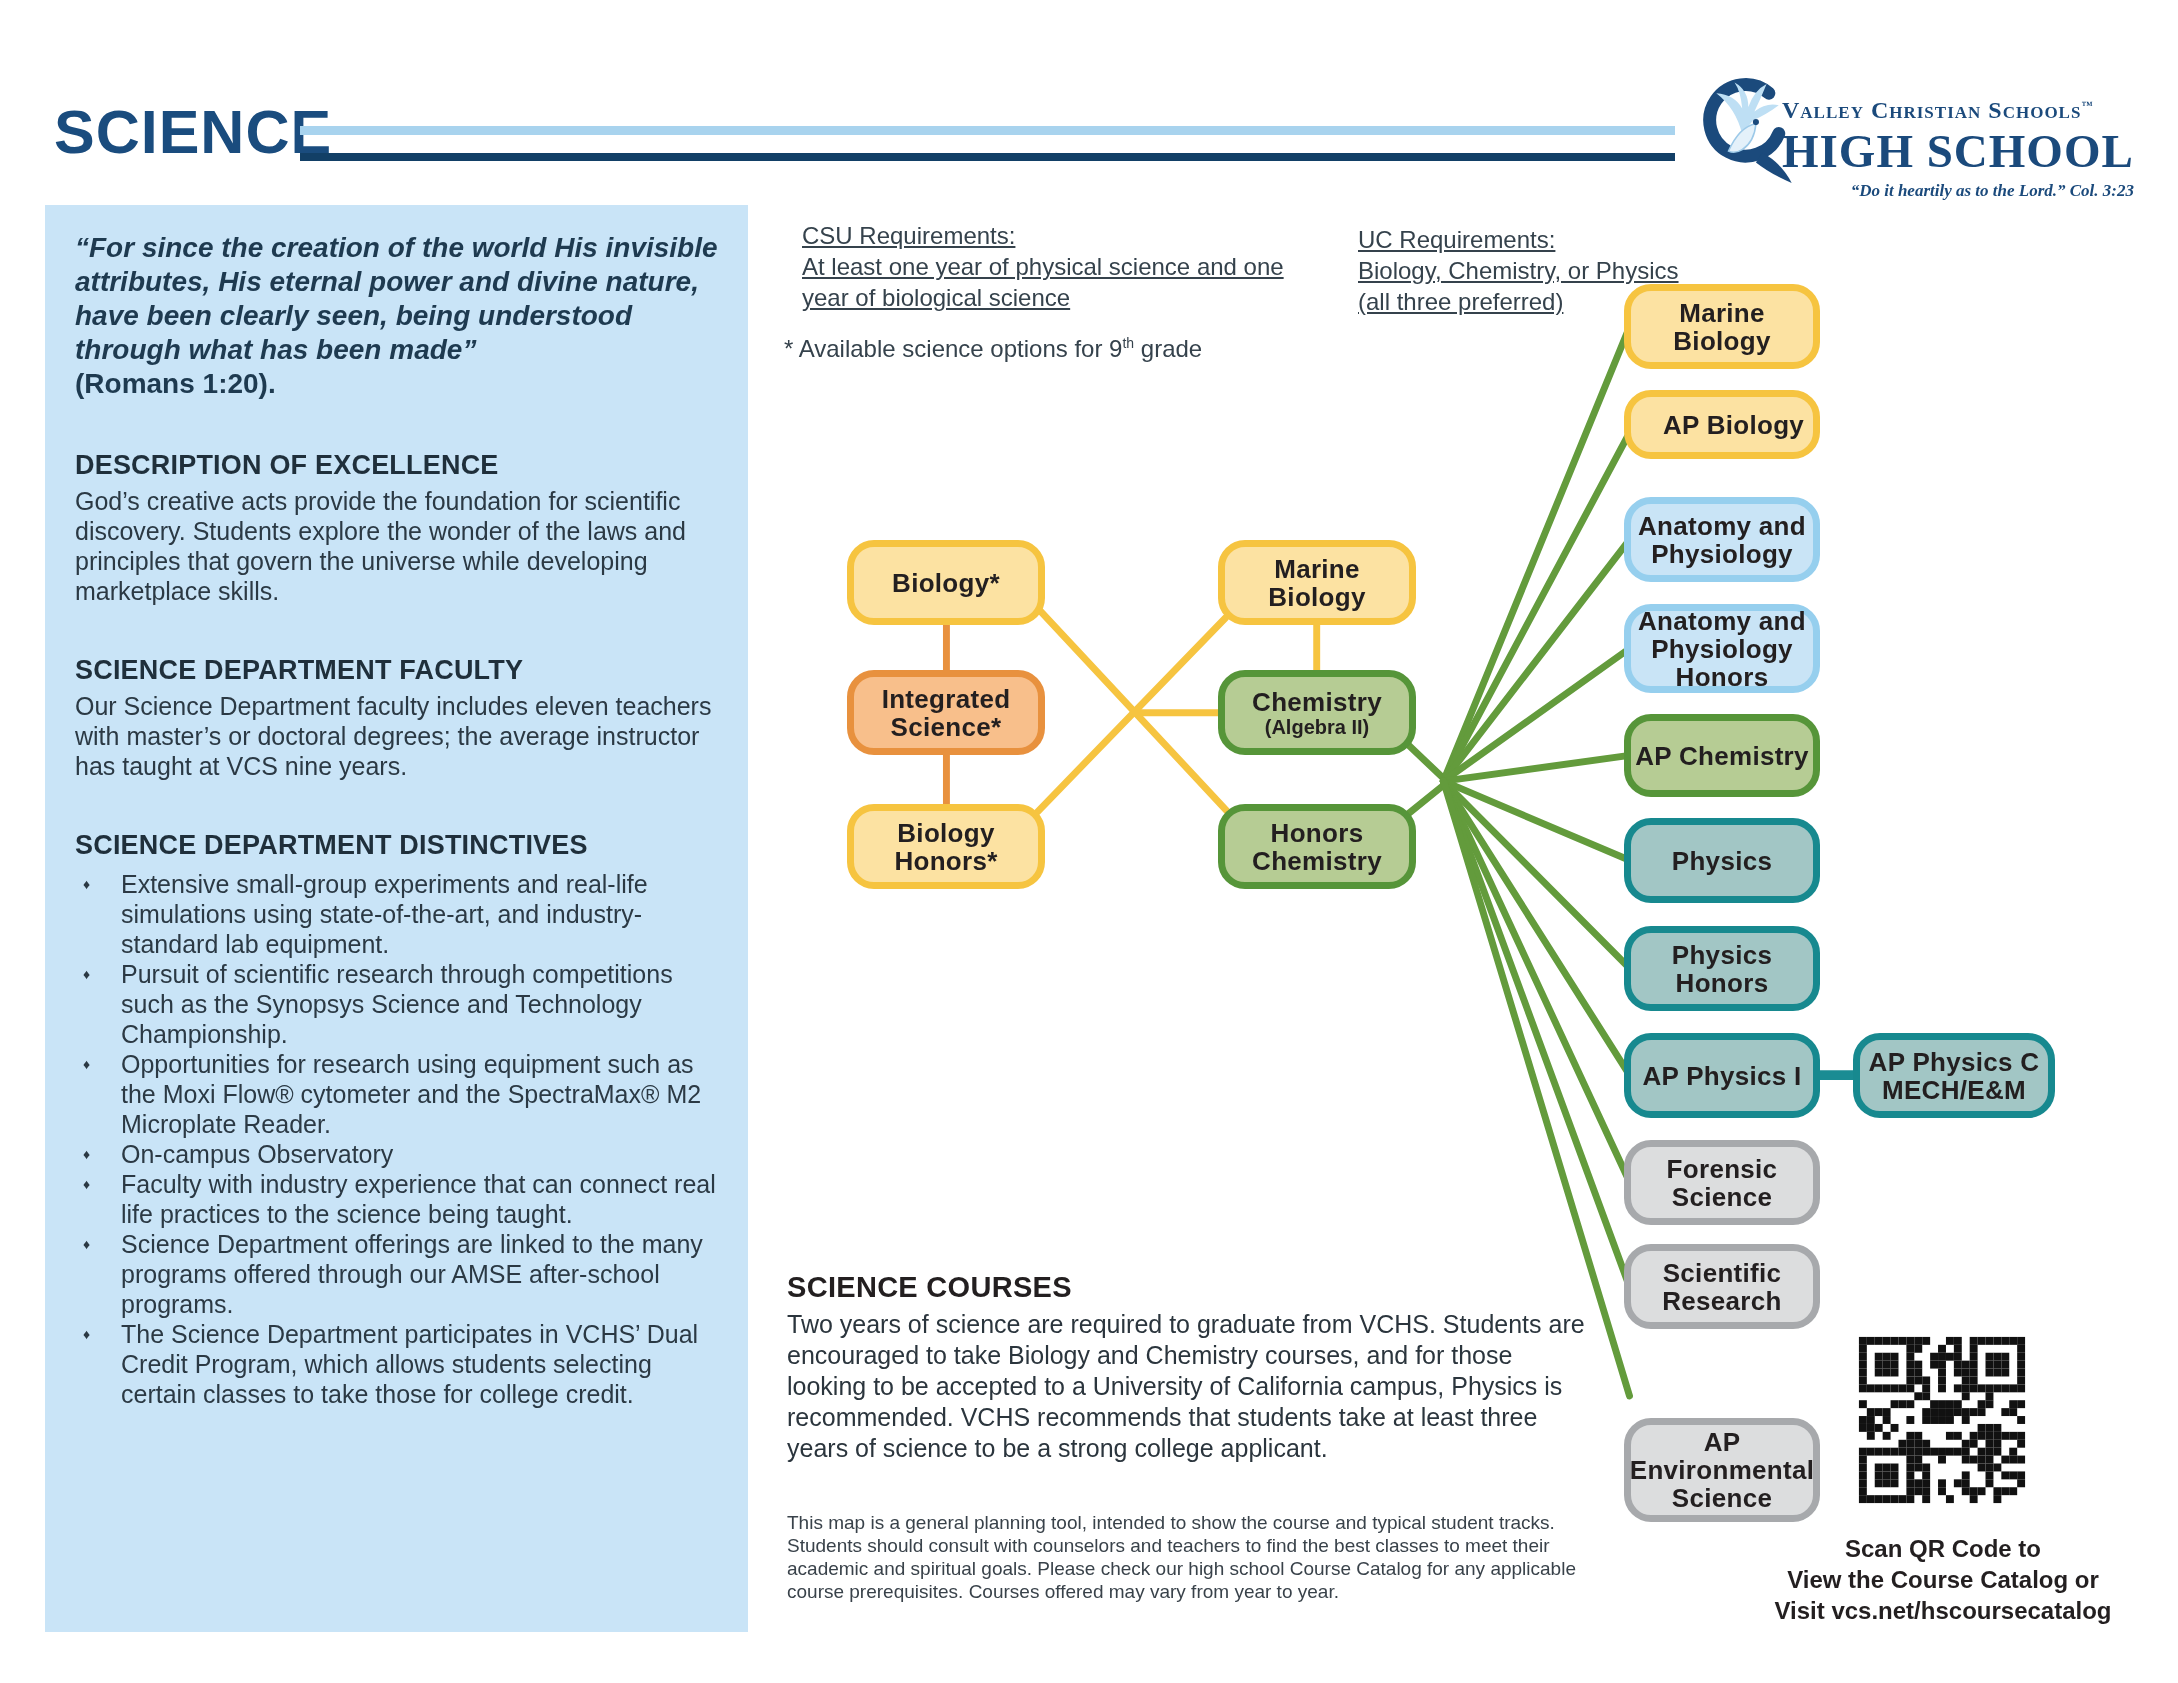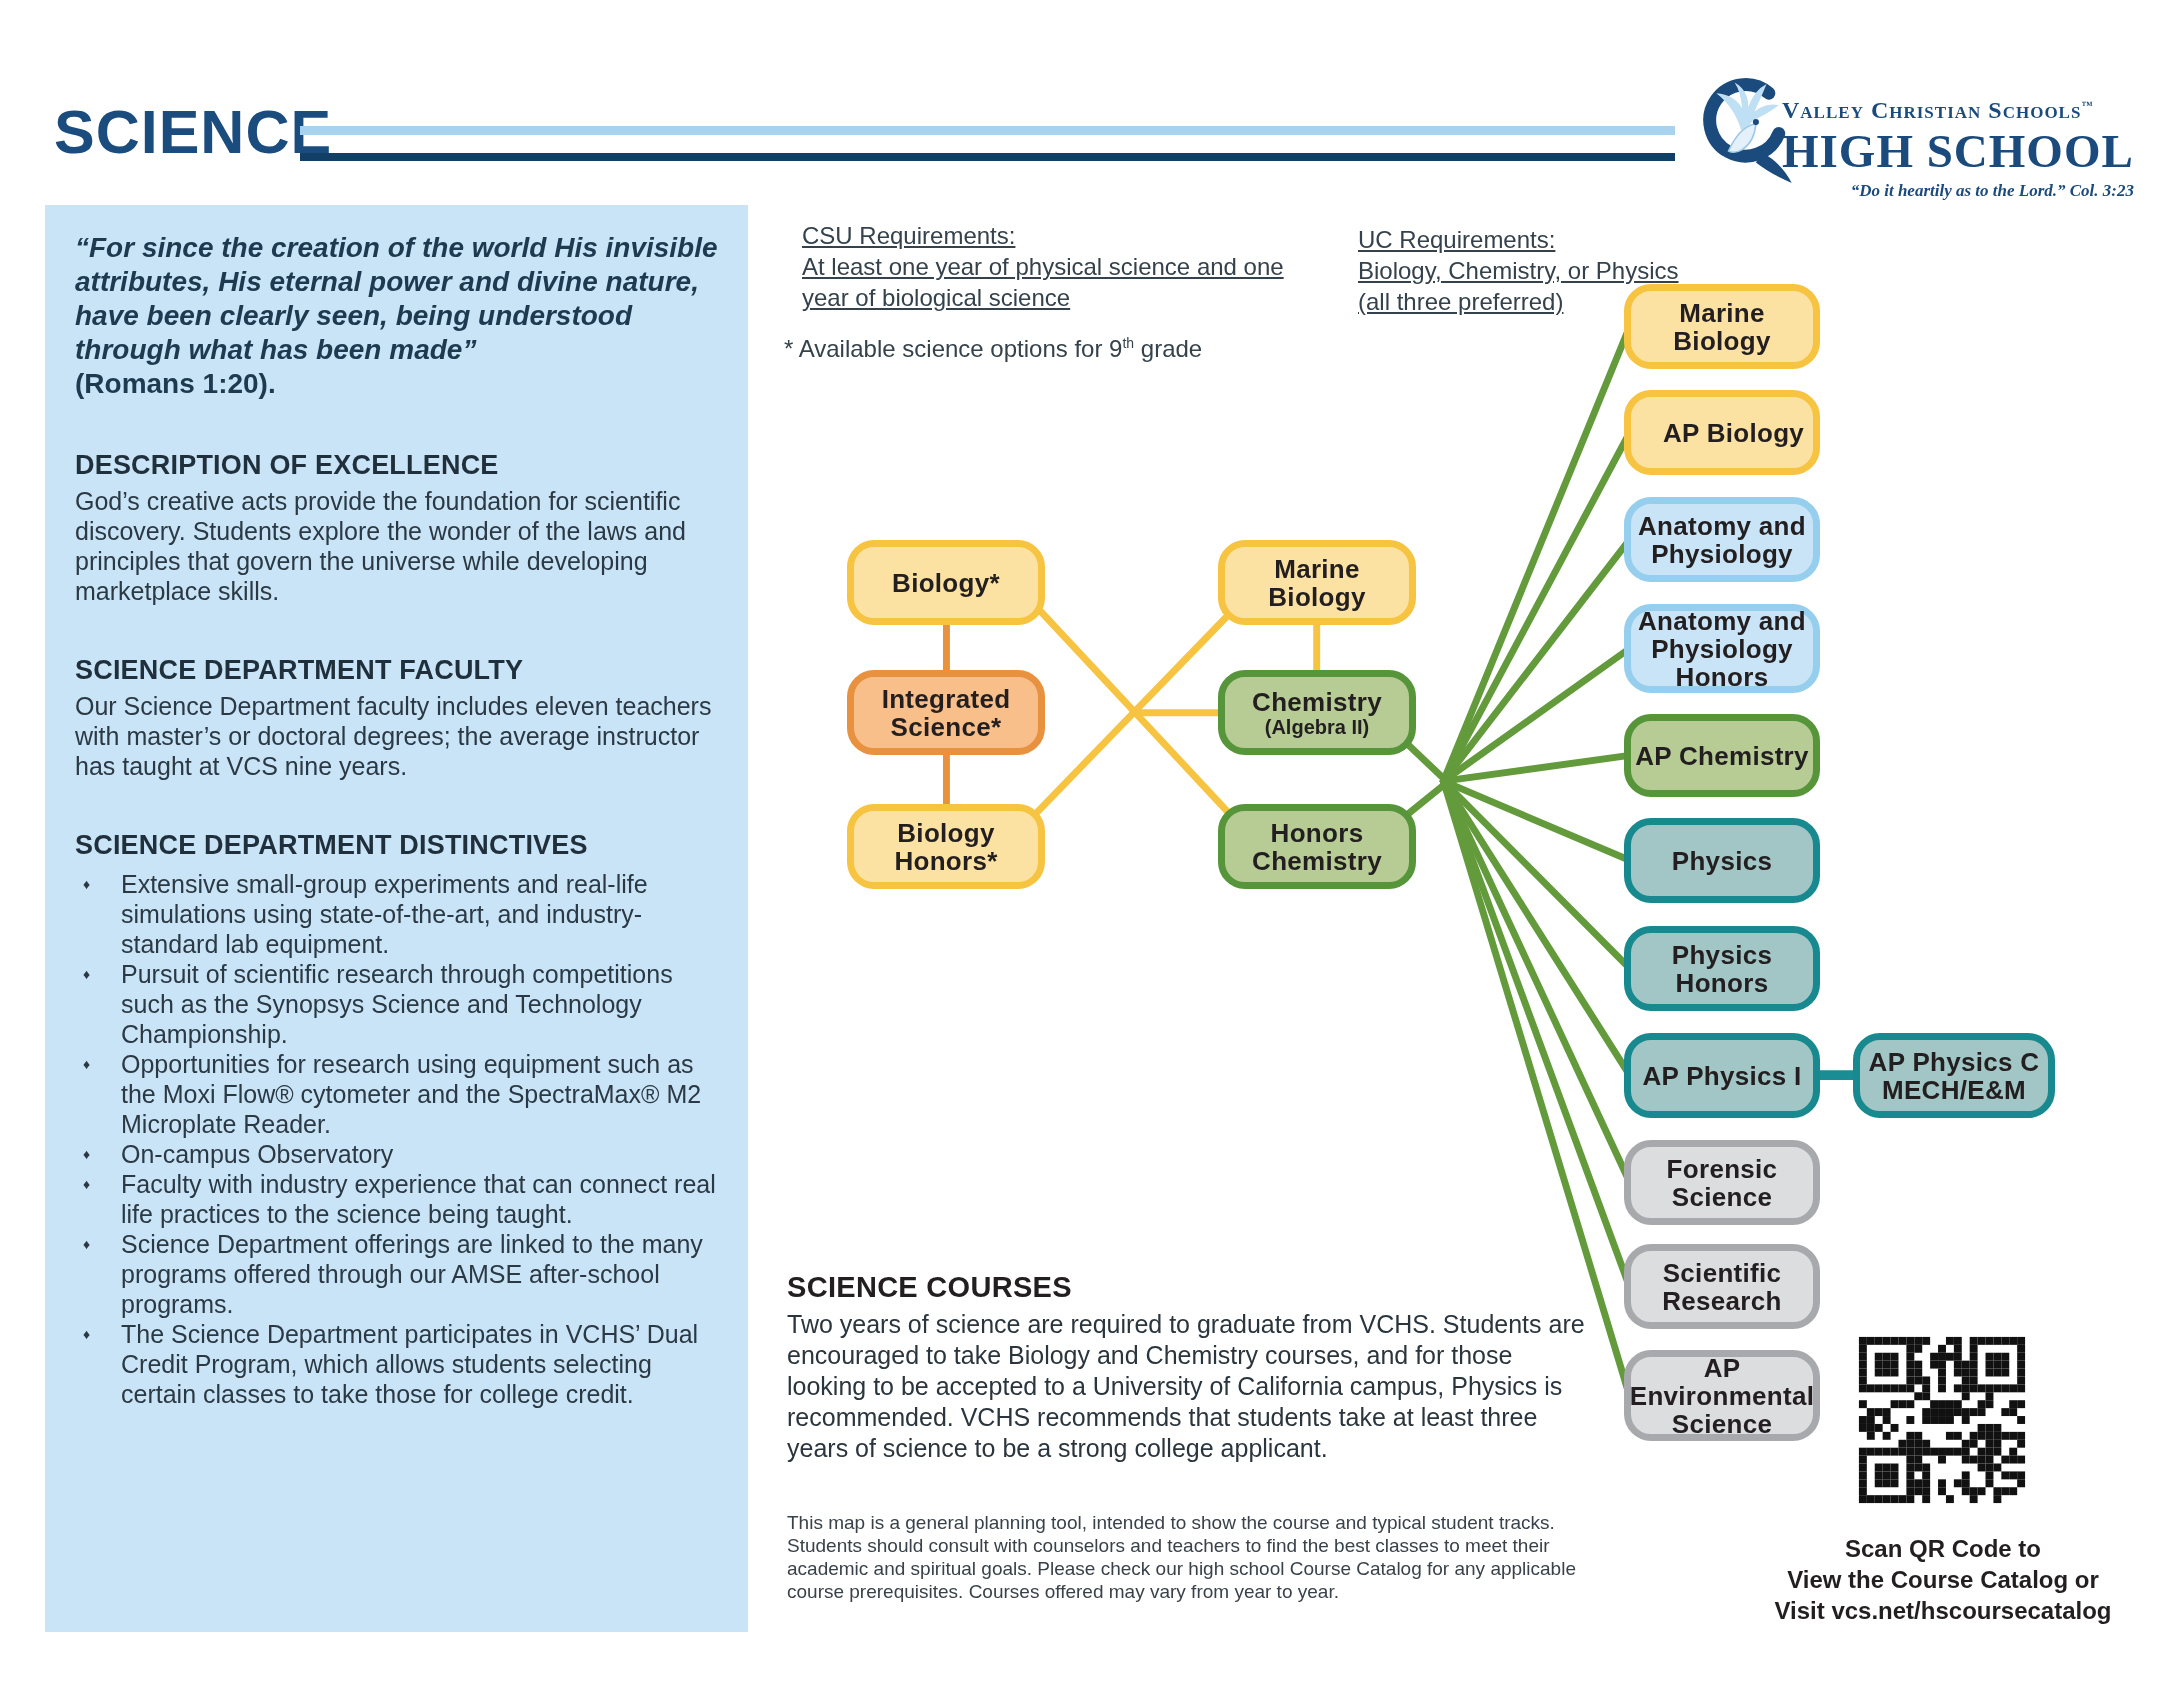--- a/index.html
+++ b/index.html
@@ -184,21 +184,21 @@
         <span class="node-sub">(Algebra II)</span>
       </div>
       <div class="node" style="left: 1218px; top: 804px; width: 198px; height: 85px; background: rgb(182, 204, 148); border-color: rgb(86, 149, 57);">
         <span class="node-line">Honors</span>
         <span class="node-line">Chemistry</span>
       </div>
       <div class="node" style="left: 1624px; top: 284px; width: 196px; height: 85px; background: rgb(252, 226, 162); border-color: rgb(246, 196, 64);">
         <span class="node-line">Marine</span>
         <span class="node-line">Biology</span>
       </div>
-      <div class="node" style="left: 1624px; top: 390px; width: 196px; height: 85px; background: rgb(252, 226, 162); border-color: rgb(246, 196, 64); padding-left: 23px;">
+      <div class="node" style="left: 1624px; top: 390px; width: 196px; height: 69px; background: rgb(252, 226, 162); border-color: rgb(246, 196, 64); padding-left: 23px;">
         <span class="node-line">AP Biology</span>
       </div>
       <div class="node" style="left: 1624px; top: 497px; width: 196px; height: 85px; background: rgb(201, 228, 246); border-color: rgb(150, 207, 238);">
         <span class="node-line">Anatomy and</span>
         <span class="node-line">Physiology</span>
       </div>
       <div class="node" style="left: 1624px; top: 604px; width: 196px; height: 89px; background: rgb(201, 228, 246); border-color: rgb(150, 207, 238);">
         <span class="node-line">Anatomy and</span>
         <span class="node-line">Physiology</span>
         <span class="node-line">Honors</span>
@@ -221,21 +221,21 @@
         <span class="node-line">MECH/E&amp;M</span>
       </div>
       <div class="node" style="left: 1624px; top: 1140px; width: 196px; height: 85px; background: rgb(220, 221, 222); border-color: rgb(167, 169, 172);">
         <span class="node-line">Forensic</span>
         <span class="node-line">Science</span>
       </div>
       <div class="node" style="left: 1624px; top: 1244px; width: 196px; height: 85px; background: rgb(220, 221, 222); border-color: rgb(167, 169, 172);">
         <span class="node-line">Scientific</span>
         <span class="node-line">Research</span>
       </div>
-      <div class="node" style="left: 1624px; top: 1350px; width: 196px; height: 91px; background: rgb(220, 221, 222); border-color: rgb(167, 169, 172);">
+      <div class="node" style="left: 1624px; top: 1418px; width: 196px; height: 104px; background: rgb(220, 221, 222); border-color: rgb(167, 169, 172);">
         <span class="node-line">AP</span>
         <span class="node-line">Environmental</span>
         <span class="node-line">Science</span>
       </div>
     </div>
 
   <div class="courses-heading">SCIENCE COURSES</div>
   <div class="courses-body">Two years of science are required to graduate from VCHS. Students are encouraged to take Biology and Chemistry courses, and for those looking to be accepted to a University of California campus, Physics is recommended. VCHS recommends that students take at least three years of science to be a strong college applicant.</div>
   <div class="disclaimer">This map is a general planning tool, intended to show the course and typical student tracks. Students should consult with counselors and teachers to find the best classes to meet their academic and spiritual goals. Please check our high school Course Catalog for any applicable course prerequisites. Courses offered may vary from year to year.</div>
 

